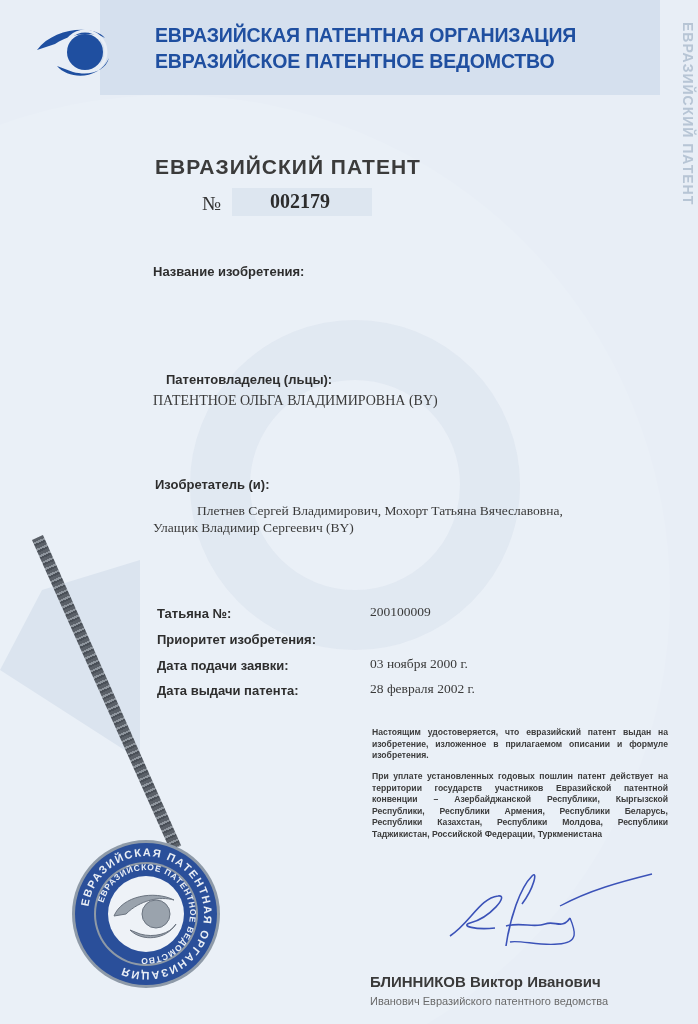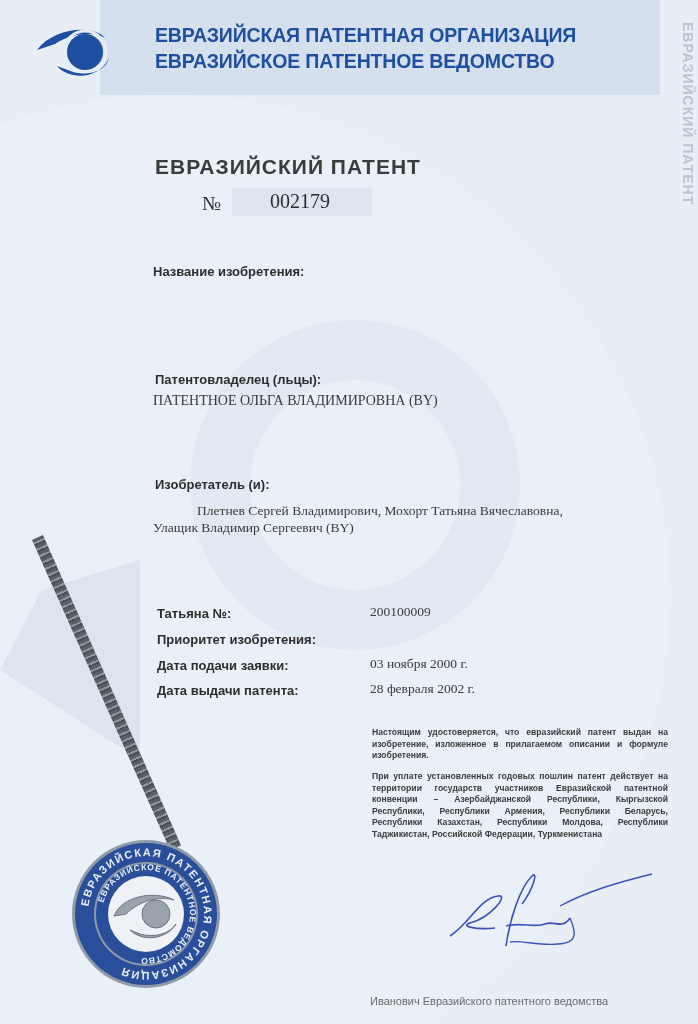--- a/index.html
+++ b/index.html
@@ -52,21 +52,21 @@
   .patent-no-label {
     position: absolute; left: 202px; top: 192px;
     font-family: "Liberation Serif", serif; font-size: 20px; color: #333;
   }
   .patent-no-box {
     position: absolute; left: 232px; top: 188px; width: 140px; height: 28px;
     background: #dde6f0;
   }
   .patent-no-value {
     position: absolute; left: 270px; top: 190px;
-    font-family: "Liberation Serif", serif; font-size: 20px; font-weight: normal; color: #2c2c2c;
+    font-family: "Liberation Serif", serif; font-size: 20px; font-weight: bold; color: #2c2c2c;
   }
 
   .label {
     position: absolute; font-size: 13px; font-weight: bold; color: #2e2e2e; white-space: nowrap;
   }
   .serif-val {
     position: absolute; font-family: "Liberation Serif", serif; font-size: 13.5px; color: #3a3a3a;
     white-space: nowrap;
   }
   .title-val {
@@ -118,21 +118,21 @@
   </div>
   <div class="side-text">ЕВРАЗИЙСКИЙ ПАТЕНТ</div>
 
   <div class="patent-heading">ЕВРАЗИЙСКИЙ ПАТЕНТ</div>
   <div class="patent-no-box"></div>
   <div class="patent-no-label">№</div>
   <div class="patent-no-value">002179</div>
 
   <div class="label" style="left:153px; top:264px;">Название изобретения:</div>
 
-  <div class="label" style="left:155px; top:372px;">Патентовладелец (льцы):</div>
+  <div class="label" style="left:166px; top:372px;">Патентовладелец (льцы):</div>
   <div class="serif-val" style="left:153px; top:393px; font-size:14px;">ПАТЕНТНОЕ ОЛЬГА ВЛАДИМИРОВНА (BY)</div>
 
   <div class="label" style="left:155px; top:477px;">Изобретатель (и):</div>
   <div class="serif-val" style="left:153px; top:503px;margin-left:44px;">Плетнев Сергей Владимирович, Мохорт Татьяна Вячеславовна,</div>
   <div class="serif-val" style="left:153px; top:520px;">Улащик Владимир Сергеевич (BY)</div>
 
   <div class="label" style="left:157px; top:606px;">Татьяна №:</div>
   <div class="serif-val" style="left:370px; top:604px;">200100009</div>
   <div class="label" style="left:157px; top:632px;">Приоритет изобретения:</div>
   <div class="serif-val" style="left:370px; top:630px;"></div>
@@ -144,20 +144,21 @@
   <div class="small-para" style="top:727px;">Настоящим удостоверяется, что евразийский патент выдан на изобретение, изложенное в прилагаемом описании и формуле изобретения.</div>
   <div class="small-para" style="top:771px;">При уплате установленных годовых пошлин патент действует на территории государств участников Евразийской патентной конвенции – Азербайджанской Республики, Кыргызской Республики, Республики Армения, Республики Беларусь, Республики Казахстан, Республики Молдова, Республики Таджикистан, Российской Федерации, Туркменистана</div>
 
   <svg class="signature" viewBox="0 0 220 90">
     <path d="M10 68 C30 55, 40 30, 58 28 C70 26, 50 50, 30 55 C20 58, 35 62, 55 60" fill="none" stroke="#3b52b8" stroke-width="1.6"></path>
     <path d="M66 78 C70 50, 80 20, 92 8 C98 2, 94 20, 82 36" fill="none" stroke="#3b52b8" stroke-width="1.6"></path>
     <path d="M66 58 C80 54, 95 60, 105 56 C115 52, 122 62, 130 50" fill="none" stroke="#3b52b8" stroke-width="1.6"></path>
     <path d="M130 50 C135 62, 140 75, 118 76 C100 78, 80 72, 70 74" fill="none" stroke="#3b52b8" stroke-width="1.4"></path>
     <path d="M120 38 C150 22, 180 14, 212 6" fill="none" stroke="#3b52b8" stroke-width="1.4"></path>
   </svg>
+  <div class="signer-name">БЛИННИКОВ Виктор Иванович</div>
   <div class="signer-title">Иванович Евразийского патентного ведомства</div>
 
   <div class="ribbon"></div>
   <svg class="seal" viewBox="0 0 152 152">
     <defs>
       <path id="outerArc" d="M76 76 m-58 0 a58 58 0 1 1 116 0 a58 58 0 1 1 -116 0"></path>
       <path id="innerArc" d="M76 76 m-44 0 a44 44 0 1 1 88 0 a44 44 0 1 1 -88 0"></path>
     </defs>
     <circle cx="76" cy="76" r="74" fill="#8e9aa8"></circle>
     <circle cx="76" cy="76" r="71" fill="#2a4f9a"></circle>

